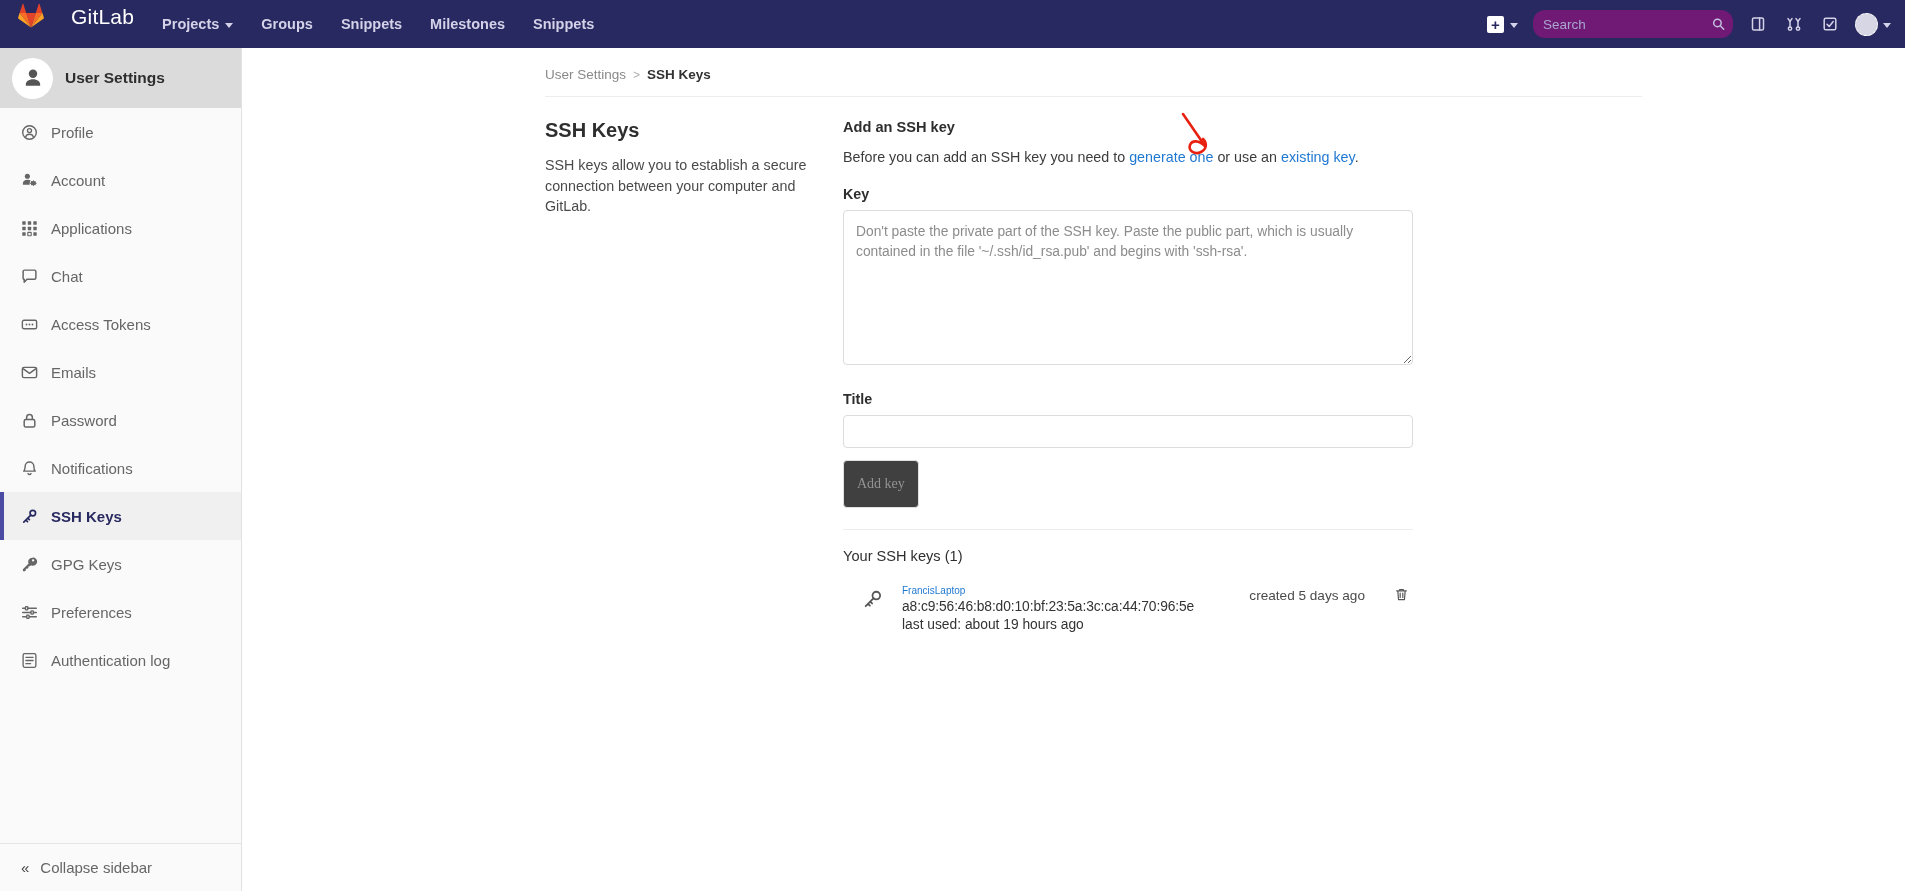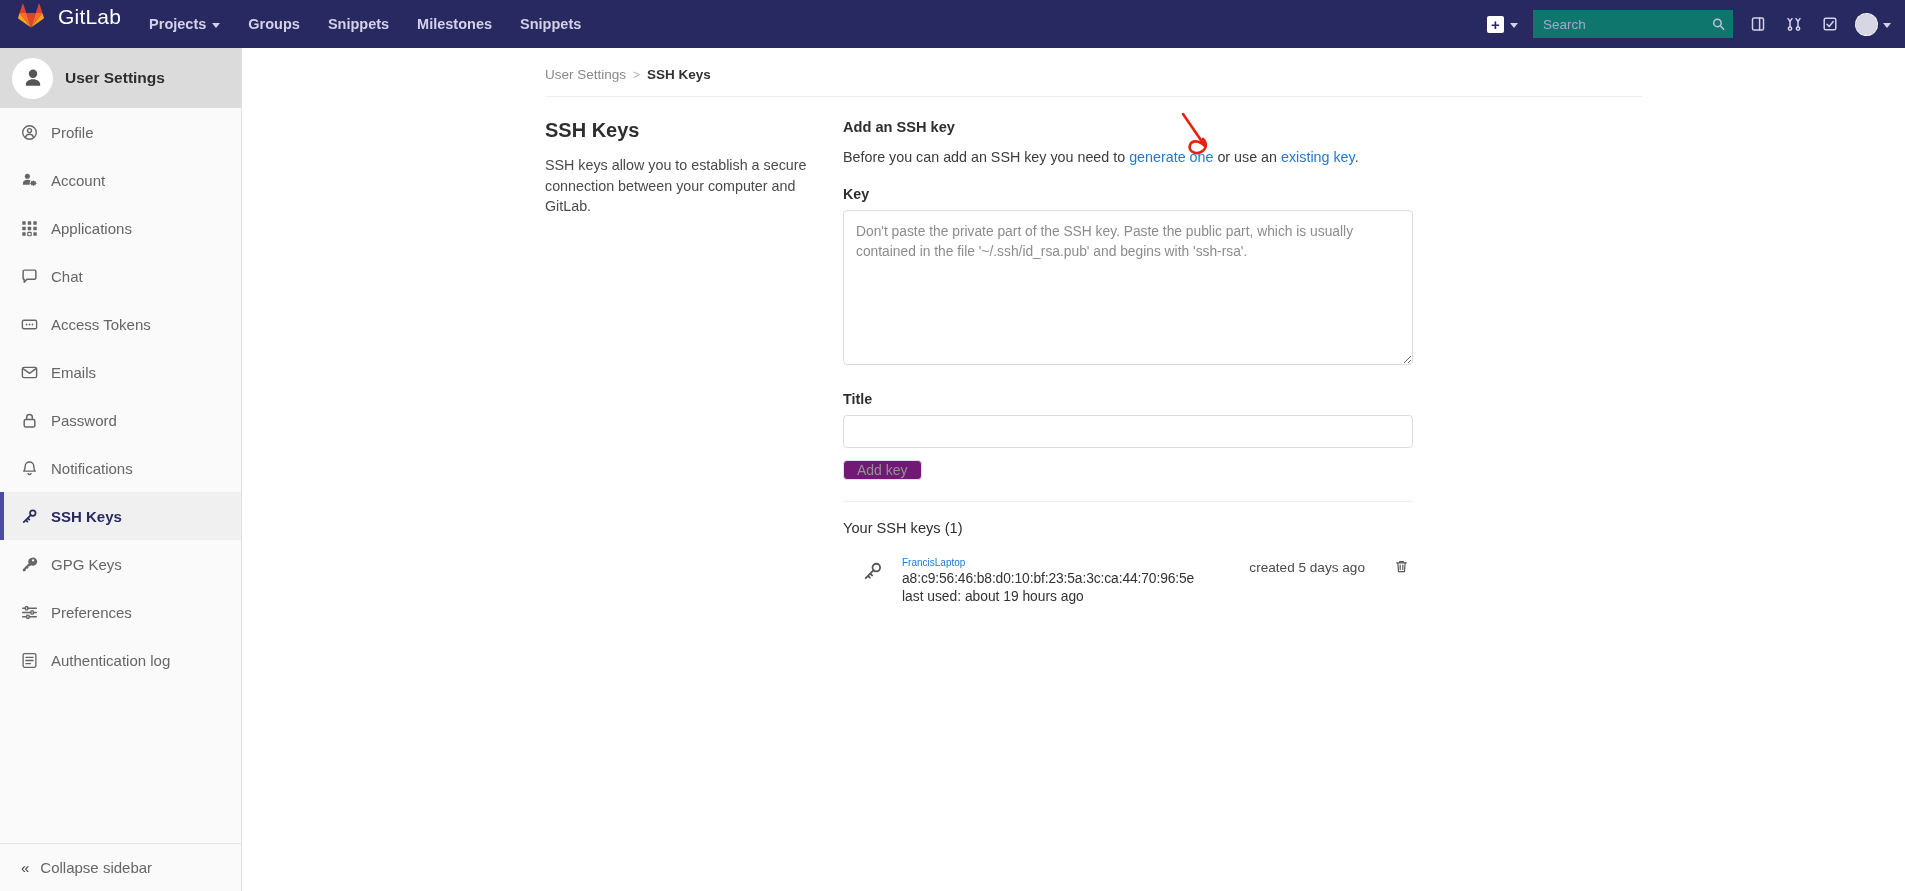--- a/index.html
+++ b/index.html
@@ -14,21 +14,21 @@
   
   .navbar {
     position: absolute; top: 0; left: 0;
     width: 1905px; height: 48px;
     background: #292961;
     display: flex; align-items: center;
     z-index: 30;
   }
   .nav-left { display: flex; align-items: center; height: 48px; }
   .brand {
-    display: flex; align-items: center; gap: 14px;
+    display: flex; align-items: center; gap: 27px;
     padding: 0 14px 16px 18px; height: 48px;
     text-decoration: none;
   }
   .brand-logo { width: 26px; height: 26px; display: block; }
   .brand-text {
     color: #fff; font-size: 21px; font-weight: 400;
     letter-spacing: .2px; line-height: 1;
   }
   .nav-items { display: flex; align-items: center; height: 64px; }
   .nav-item {
@@ -55,21 +55,21 @@
   }
   .plus-box {
     width: 17px; height: 17px; border-radius: 2px;
     background: #fff; color: #292961;
     display: flex; align-items: center; justify-content: center;
     font-size: 15px; font-weight: 700; line-height: 1;
   }
   .search-box {
     position: relative;
     width: 200px; height: 28px;
-    background: #0f766e; border-radius: 0;
+    background: #701a75; border-radius: 12px;
     display: flex; align-items: center;
     margin: 0 6px 0 4px;
     cursor: text;
   }
   .search-box input {
     background: transparent; border: 0; outline: 0;
     color: #fff; font-size: 13.5px;
     font-family: inherit;
     padding: 0 26px 0 10px; width: 100%; height: 100%;
   }
@@ -204,24 +204,24 @@
   .gap-22 { height: 22px; }
   input.title-input {
     width: 570px; height: 33px;
     border: 1px solid #dcdcdc; border-radius: 4px;
     padding: 0 11px;
     font-family: inherit; font-size: 14px; color: #333;
     outline: none; background: #fff;
   }
   .gap-12 { height: 12px; }
   .btn-addkey {
-    height: 20px; padding: 0 13px;
-    background: #701a75; border: 1px solid #e0e0e0;
+    height: 48px; padding: 0 13px;
+    background: #404040; border: 1px solid #e0e0e0;
     border-radius: 4px;
-    color: #939393; font-size: 14px; font-family: Liberation Sans, sans-serif;
+    color: #939393; font-size: 14px; font-family: Liberation Serif, serif;
     cursor: pointer;
   }
   .sec-rule {
     width: 570px; border-top: 1px solid #ededed;
     margin: 21px 0 0 0;
   }
   .keys-title {
     font-size: 14.6px; color: #2e2e2e;
     margin: 18px 0 0 0; font-weight: 400;
   }

